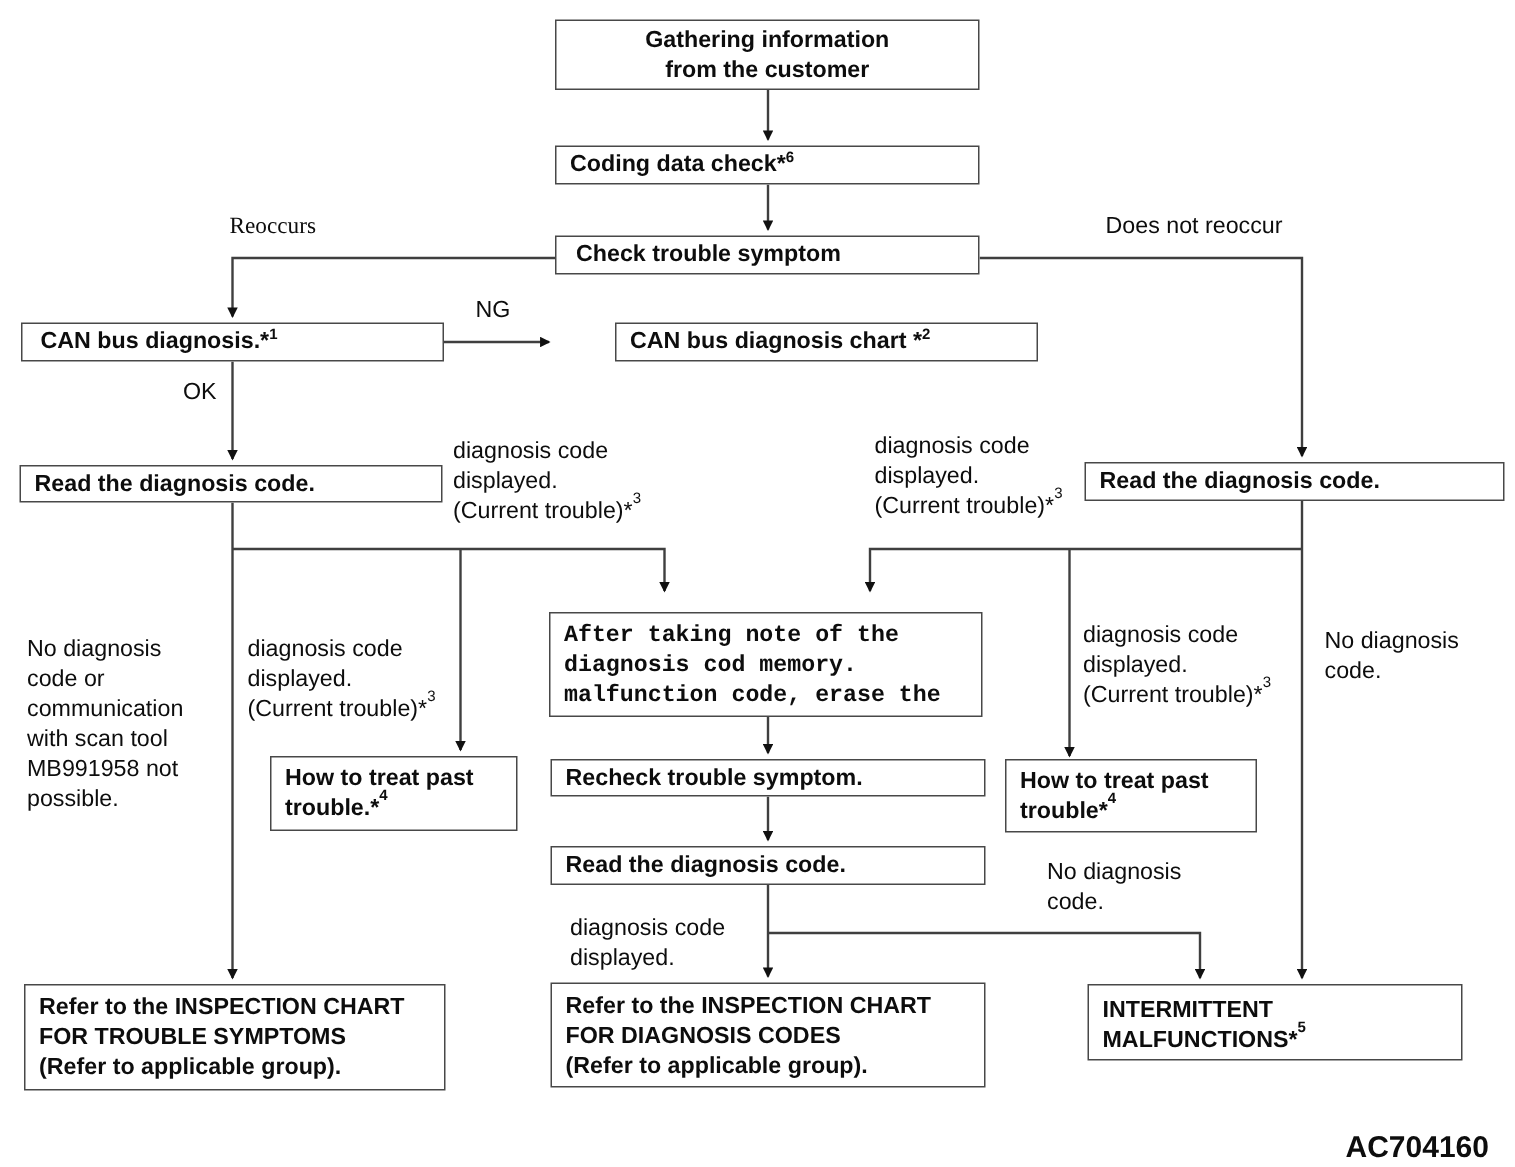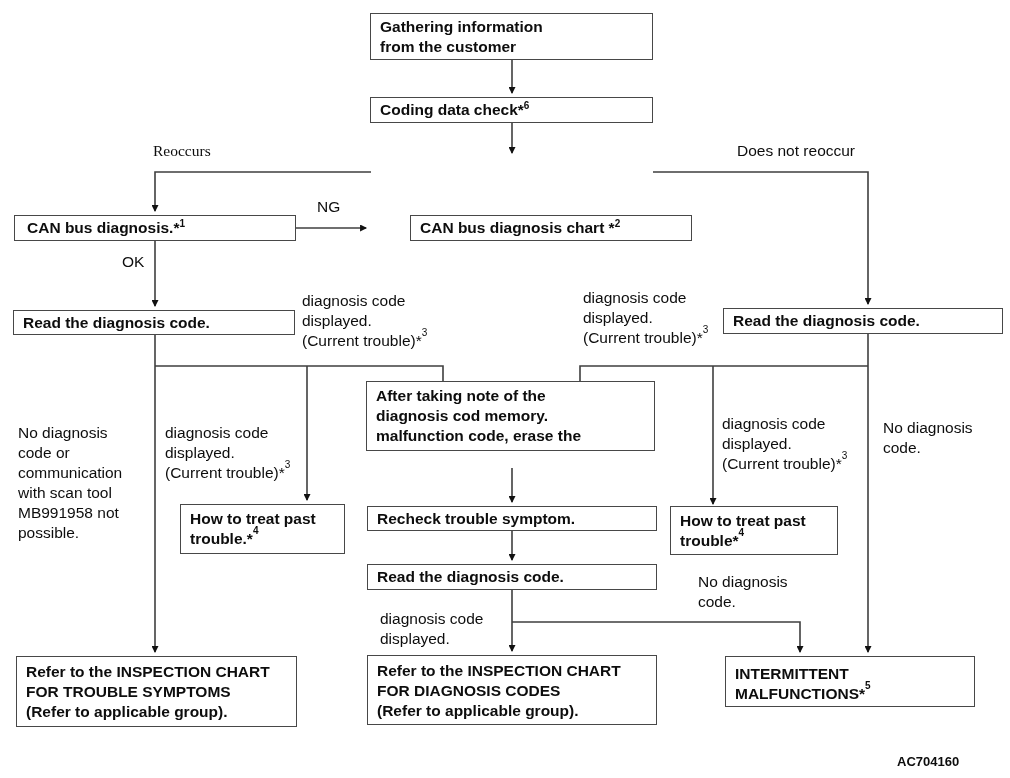--- a/index.html
+++ b/index.html
@@ -12,21 +12,21 @@
     position:absolute;box-sizing:border-box;background:#ffffff;
     border:1.5px solid #484848;font-weight:700;font-size:15.5px;
     line-height:20px;padding:0 9px;color:#0d0d0d;
   }
   .vc{display:flex;align-items:center;text-align:right;}
   .lbl{
     position:absolute;font-size:15.5px;line-height:20px;color:#0d0d0d;
     white-space:nowrap;font-weight:400;
   }
   sup.fn{font-size:10px;line-height:0;position:relative;top:-4px;font-weight:inherit;}
-  .figcode{position:absolute;font-weight:700;font-size:13px;color:#0d0d0d;}
+  .figcode{position:absolute;font-weight:700;font-size:20px;color:#0d0d0d;}
 </style>
 </head>
 <body>
 
 <div class="stage">
 
   <svg class="wires" width="1010" height="778" viewBox="0 0 1010 778">
     <defs>
       <marker id="ah" viewBox="0 0 10 10" refX="8.5" refY="5" markerWidth="10" markerHeight="7" orient="auto" markerUnits="userSpaceOnUse">
         <path d="M0,0 L10,5 L0,10 z" fill="#111111"></path>
@@ -45,50 +45,53 @@
       <path d="M868,334 L868,652" marker-end="url(#ah)"></path>
       <path d="M868,366 L580,366 L580,394" marker-end="url(#ah)"></path>
       <path d="M713,366 L713,504" marker-end="url(#ah)"></path>
       <path d="M512,468 L512,502" marker-end="url(#ah)"></path>
       <path d="M512,531 L512,560" marker-end="url(#ah)"></path>
       <path d="M512,590 L512,651" marker-end="url(#ah)"></path>
       <path d="M512,622 L800,622 L800,652" marker-end="url(#ah)"></path>
     </g>
   </svg>
 
-  <div class="node" style="left:370px;top:13px;width:283px;height:47px;padding-top:3px;">
+  <div class="node" style="left:370px;top:13px;width:283px;height:47px;padding-top:3px;text-align:center;">
     <div>Gathering information</div>
     <div>from the customer</div>
   </div>
 
   <div class="node vc" style="left:370px;top:97px;width:283px;height:26px;">
     <span>Coding data check*</span>
       <sup class="fn">6</sup>
   </div>
 
+  <div class="node vc" style="left:370px;top:157px;width:283px;height:26px;padding-left:13px;">
+    <span>Check trouble symptom</span>
+  </div>
 
   <div class="node vc" style="left:14px;top:215px;width:282px;height:26px;padding-left:12px;">
     <span>CAN bus diagnosis.*</span>
       <sup class="fn">1</sup>
   </div>
 
   <div class="node vc" style="left:370px;top:215px;width:282px;height:26px;margin-left:40px;">
     <span>CAN bus diagnosis chart *</span>
       <sup class="fn">2</sup>
   </div>
 
   <div class="node vc" style="left:13px;top:310px;width:282px;height:25px;">
     <span>Read the diagnosis code.</span>
   </div>
 
   <div class="node vc" style="left:723px;top:308px;width:280px;height:26px;">
     <span>Read the diagnosis code.</span>
   </div>
 
-  <div class="node" style="left:366px;top:381px;width:289px;height:70px;padding-top:4px;">
+  <div class="node" style="left:366px;top:408px;width:289px;height:70px;padding-top:4px;font-family:Liberation Mono, monospace;">
     <div>After taking note of the</div>
     <div>diagnosis cod memory.</div>
     <div>malfunction code, erase the</div>
   </div>
 
   <div class="node" style="left:180px;top:504px;width:165px;height:50px;padding-top:4px;">
     <div>How to treat past</div>
     <div><span>trouble.*</span><sup class="fn">4</sup></div>
   </div>
 

